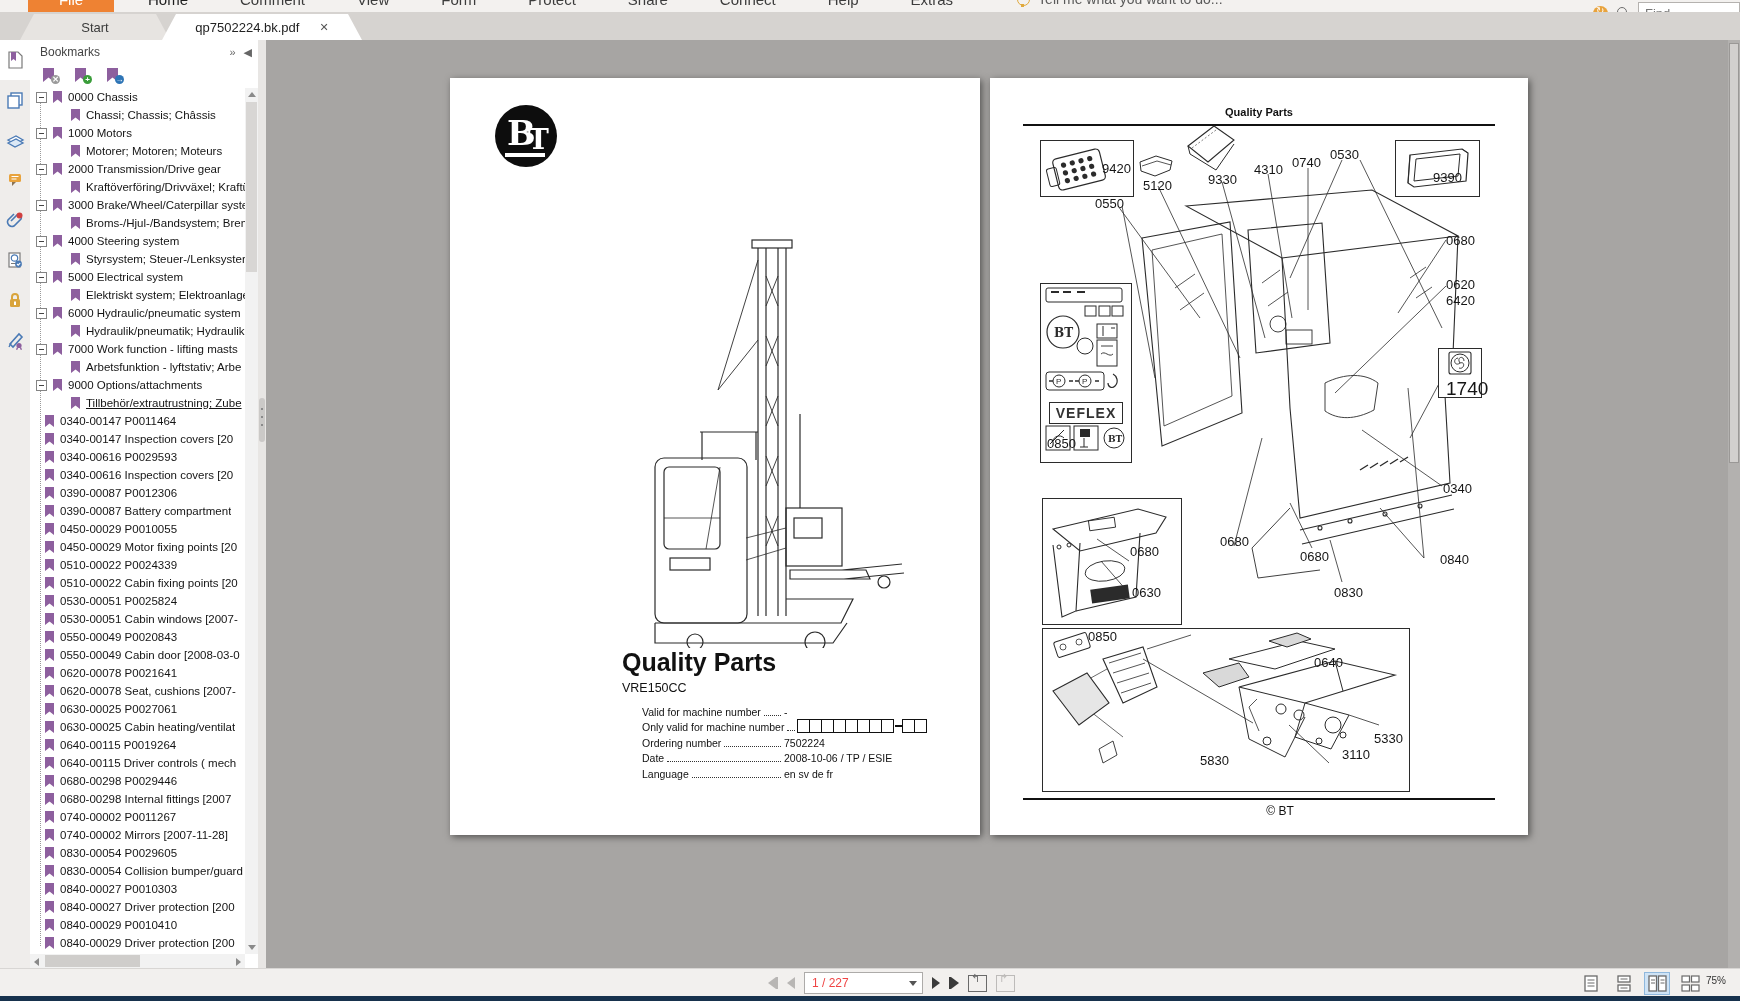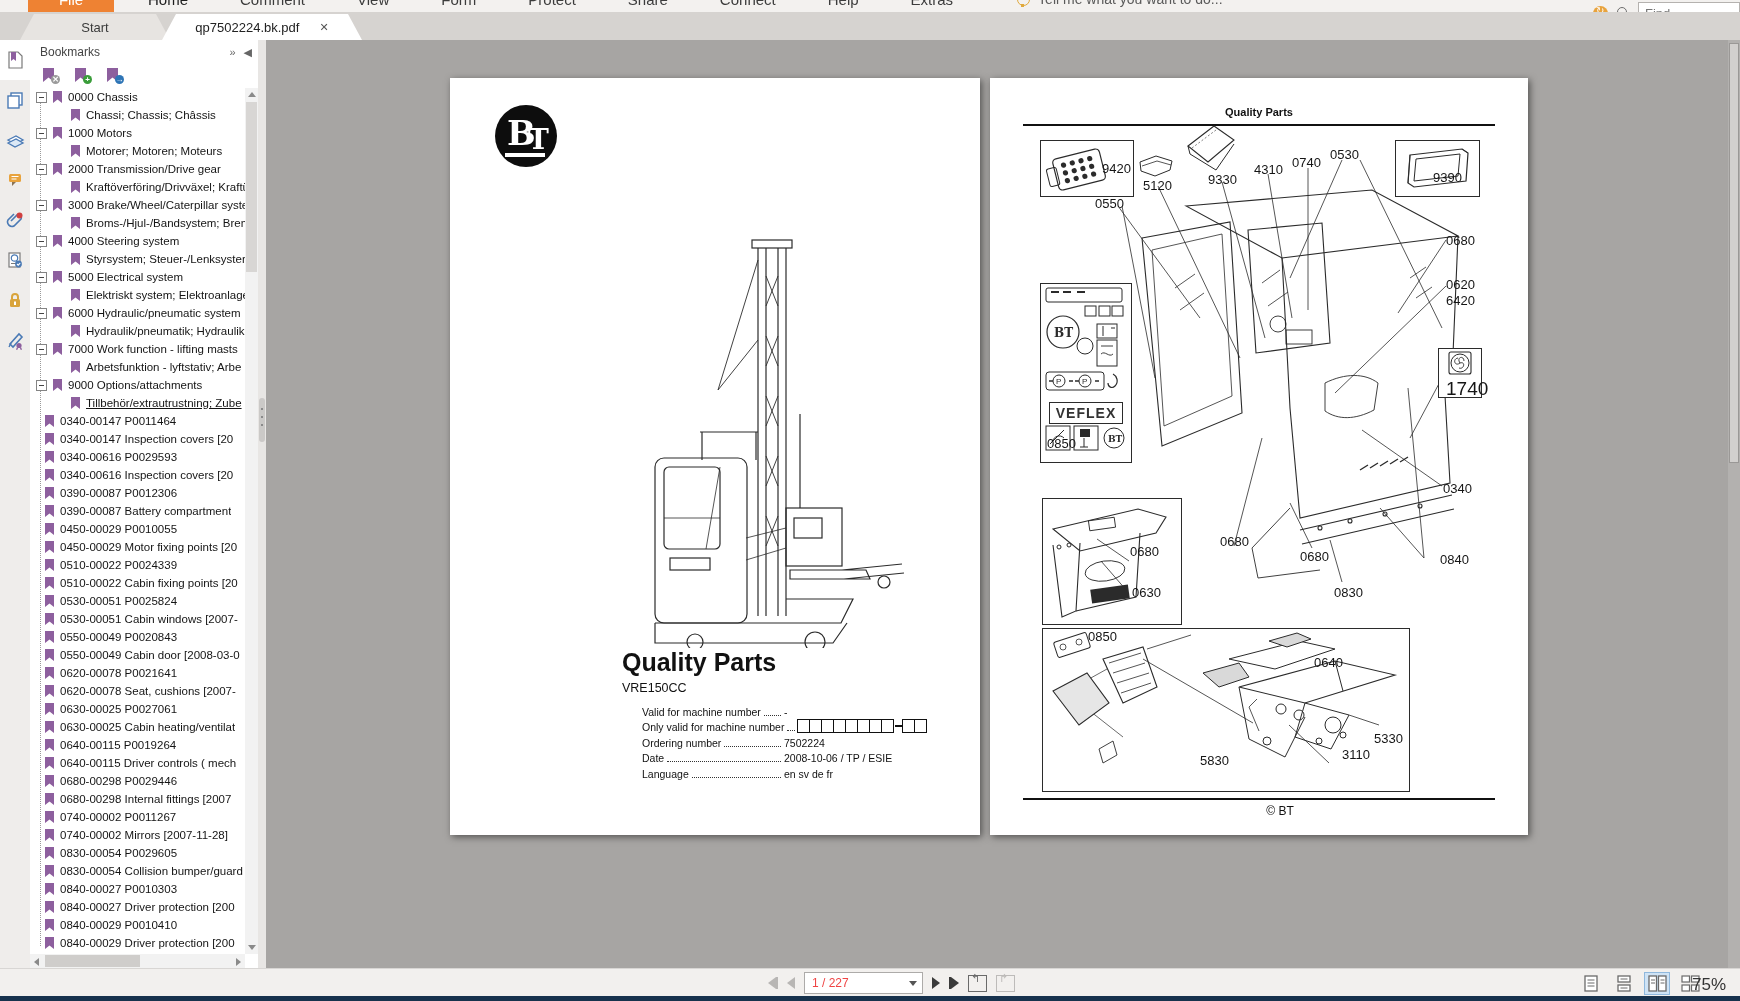--- a/index.html
+++ b/index.html
@@ -123,21 +123,21 @@
   .pgbox{width:110px;height:20px;border:1px solid #adaba9;background:#fff;display:flex;align-items:center;
          font-size:12px;color:#ef4444;padding-left:7px;position:relative;}
   .pgbox .caret{position:absolute;right:5px;top:8px;border-left:4px solid transparent;border-right:4px solid transparent;border-top:5px solid #555;}
   .viewic{width:17px;height:15px;border:1.5px solid #6a6a6a;position:relative;}
   .viewic::after{content:"↰";position:absolute;left:2px;top:-4px;font-size:11px;color:#6a6a6a;}
   .viewic.dis{border-color:#bdbbb9;}
   .viewic.dis::after{content:"↱";color:#bdbbb9;}
   .layouts{position:absolute;left:1578px;top:3px;display:flex;gap:7px;align-items:center;}
   .lay{width:24px;height:21px;display:flex;align-items:center;justify-content:center;border:1px solid transparent;}
   .lay.sel{background:#cfe3f5;border-color:#8fb8dd;}
-  .zoomlvl{position:absolute;right:14px;top:6px;font-size:17px;color:#333;}
+  .zoomlvl{position:absolute;right:14px;top:6px;font-size:10px;color:#333;}
   .bottomstrip{position:absolute;left:0;top:996px;width:1740px;height:5px;background:#17324d;}
   svg{display:block;}
 </style>
 </head>
 <body>
 
 <div class="app">
 
   <div class="menubar">
     <div class="menurow" id="menu-row">

